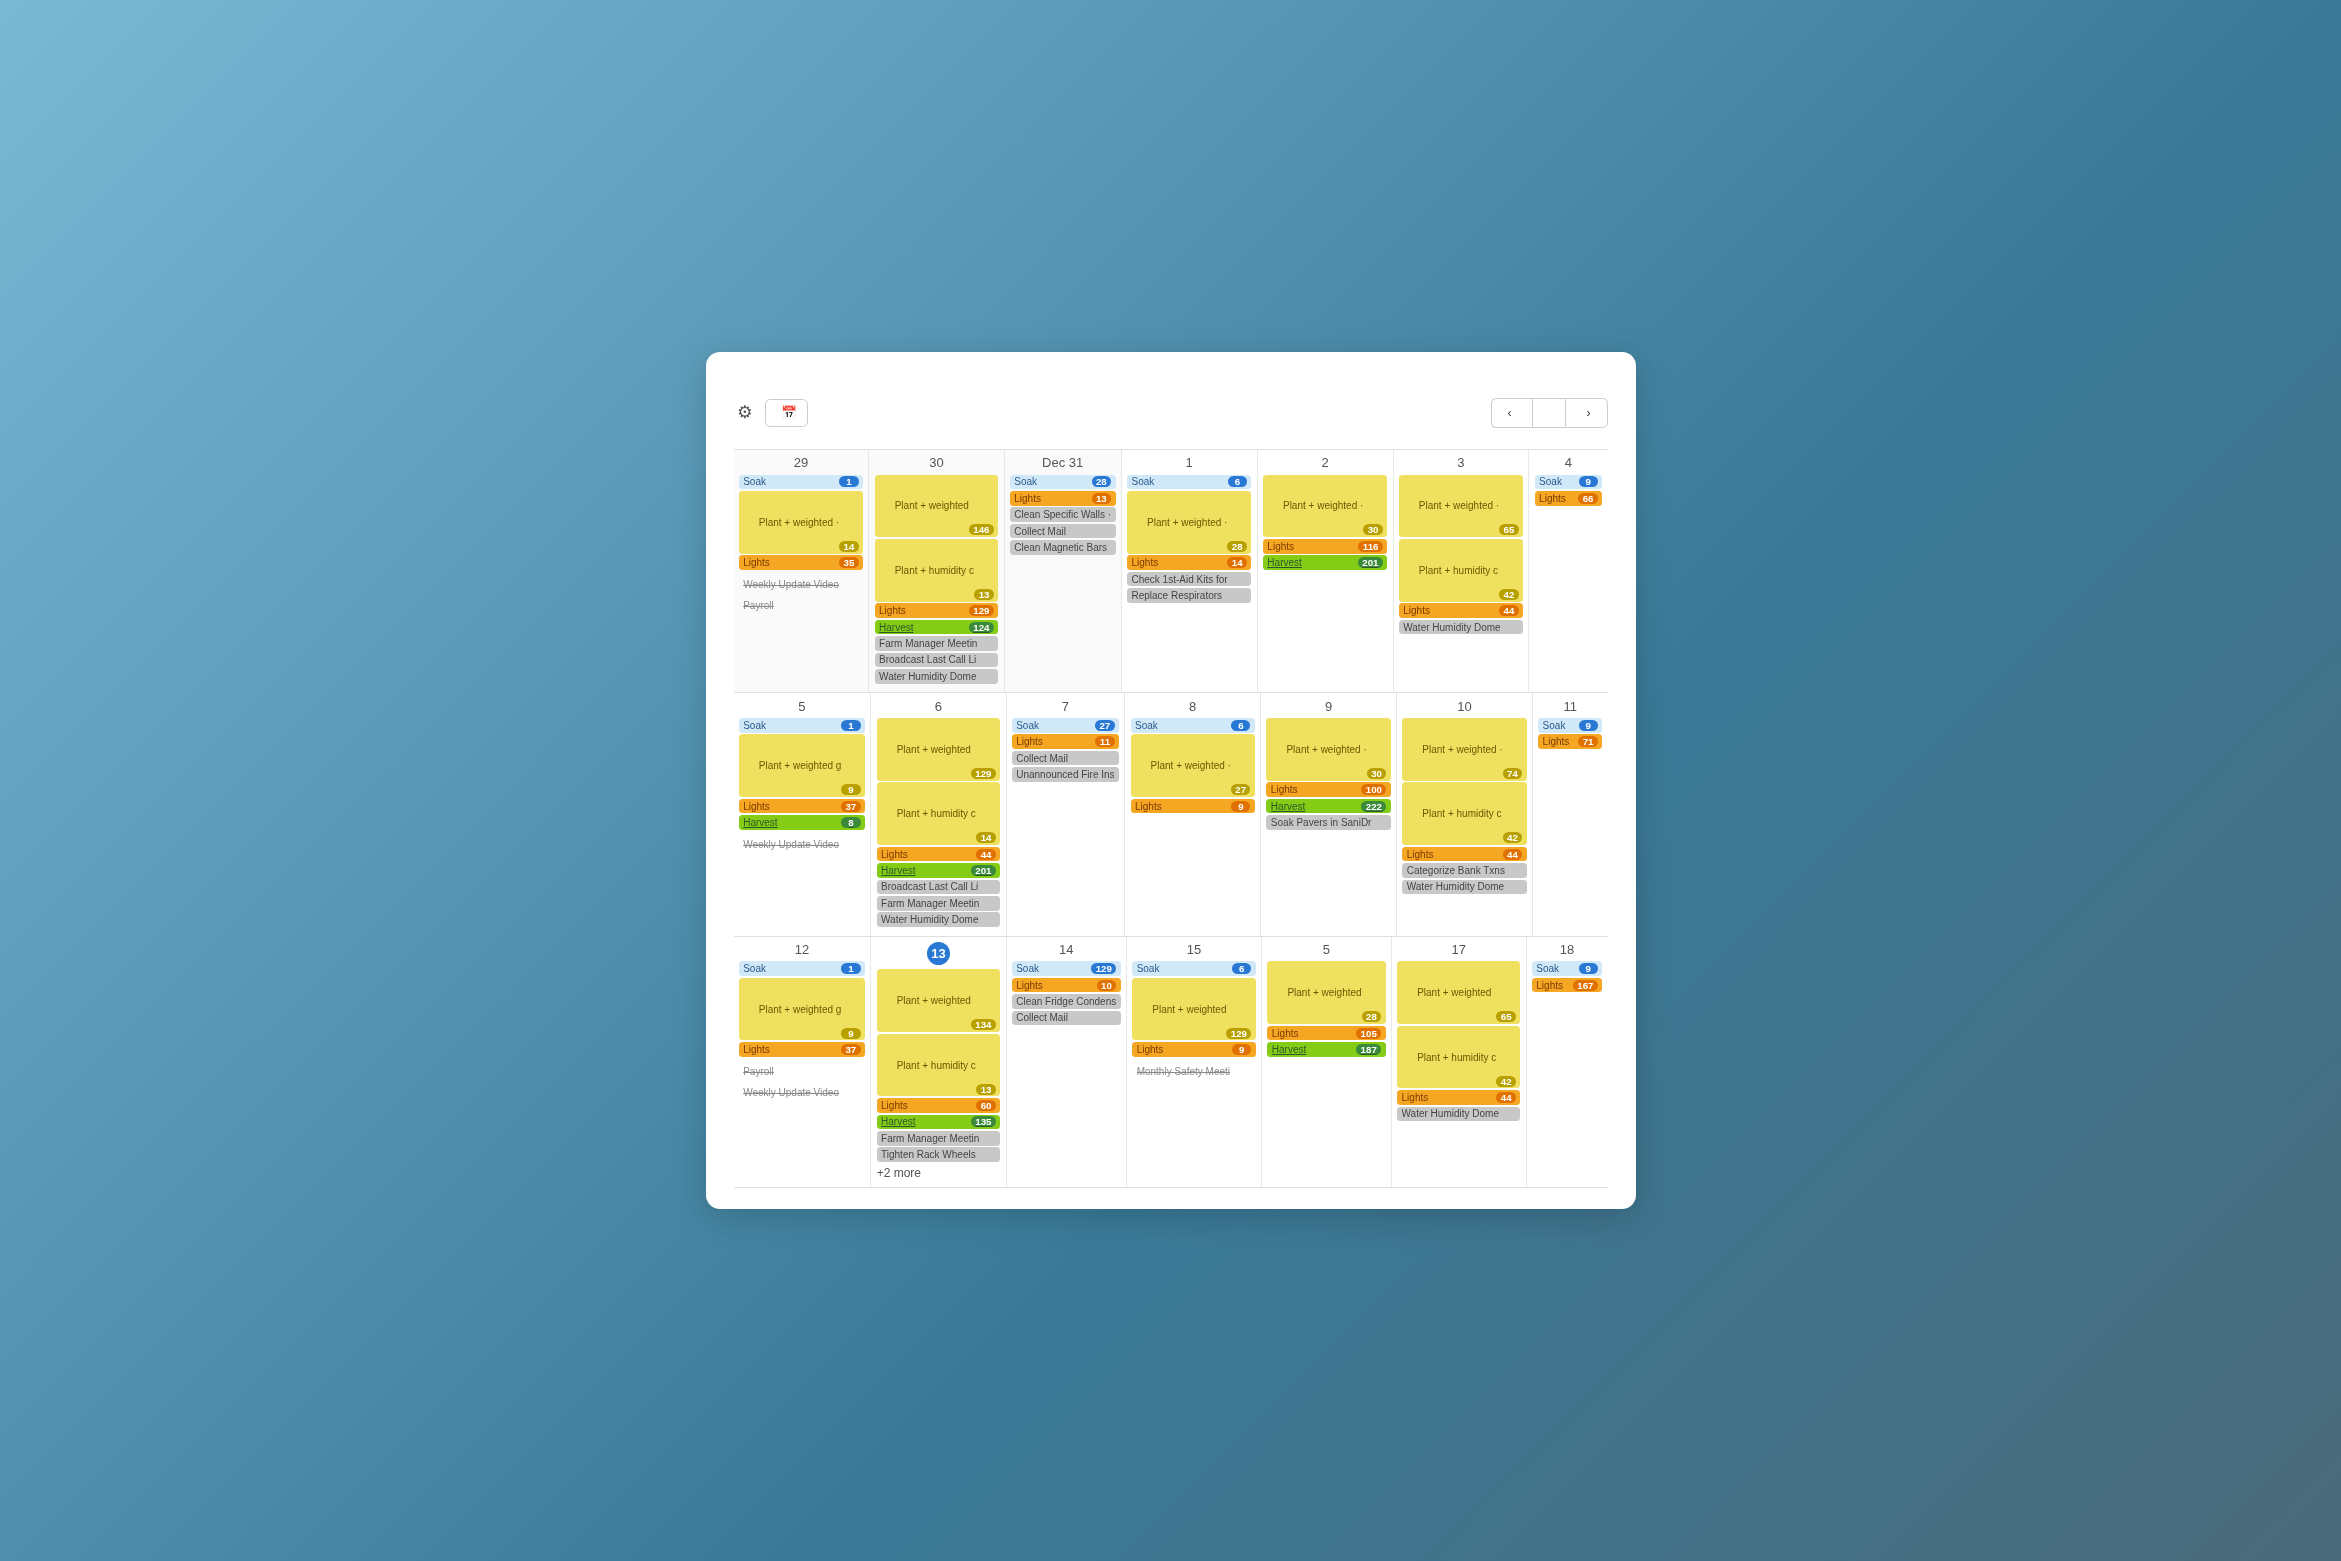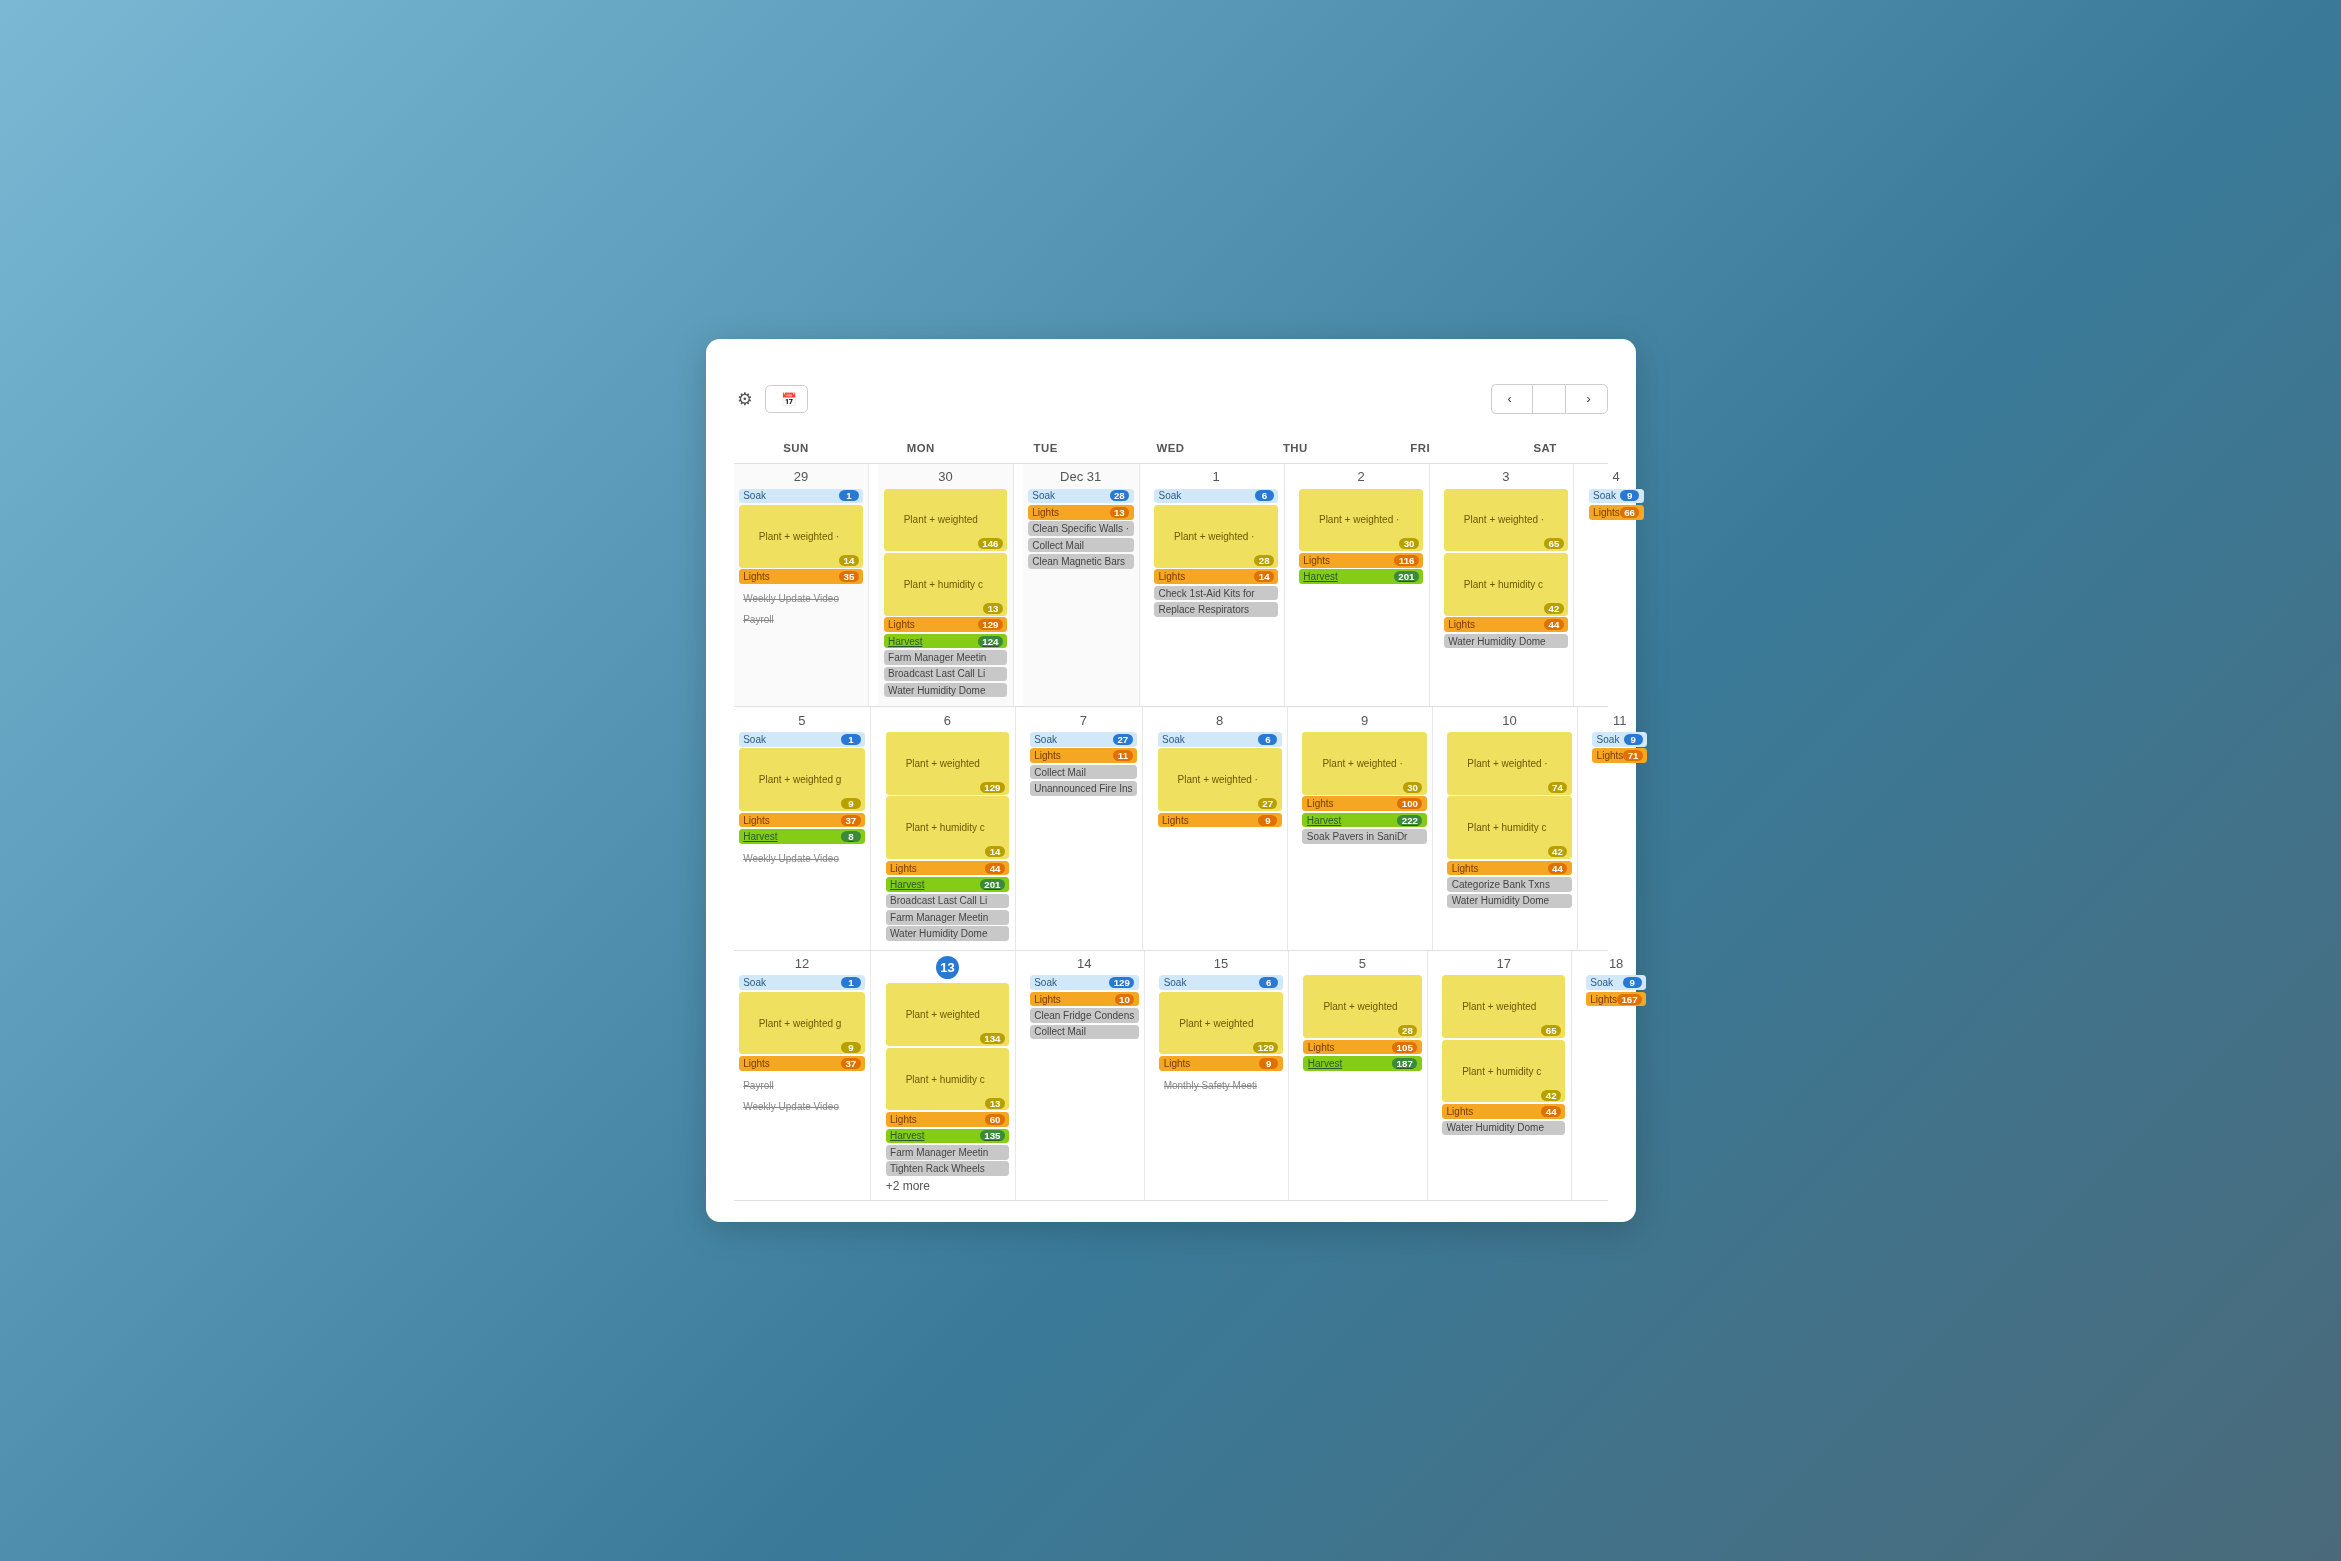--- a/index.html
+++ b/index.html
@@ -91,21 +91,20 @@
     }
     .weeks {
       display: flex;
       flex-direction: column;
       gap: 0;
     }
     .week-row {
       display: grid;
       grid-template-columns: repeat(7, 1fr);
       border-top: 1.3px solid #e0e0e0;
-      gap: 9px;
     }
     .week-row:last-child {
       border-bottom: 1.3px solid #e0e0e0;
     }
     .day-cell {
       border-right: 0.9px solid #e8e8e8;
       padding: 5.3px 5.3px 7px 5.3px;
       min-height: 140px;
       vertical-align: top;
     }
@@ -182,29 +181,20 @@
       </div>
     </div>
     <div class="nav-buttons">
       <button class="nav-btn">‹ <span></span></button>
       <button class="nav-btn"></button>
       <button class="nav-btn"><span></span> ›</button>
     </div>
   </div>
 
   <div class="calendar-grid">
-    <div class="day-headers">
-    <div class="day-header">SUN</div>
-        <div class="day-header">MON</div>
-        <div class="day-header">TUE</div>
-        <div class="day-header">WED</div>
-        <div class="day-header">THU</div>
-        <div class="day-header">FRI</div>
-        <div class="day-header">SAT</div>
-      </div>
     <div class="weeks">
     <div class="week-row">
           <div class="day-cell other-month">
             <div class="day-number">29</div>
             <div class="event-item blue">
               <span class="event-name">Soak</span>
               <span class="event-badge blue-badge">1</span>
             </div>
             <div class="event-item yellow">
               <span class="event-name">Plant + weighted ·</span>

